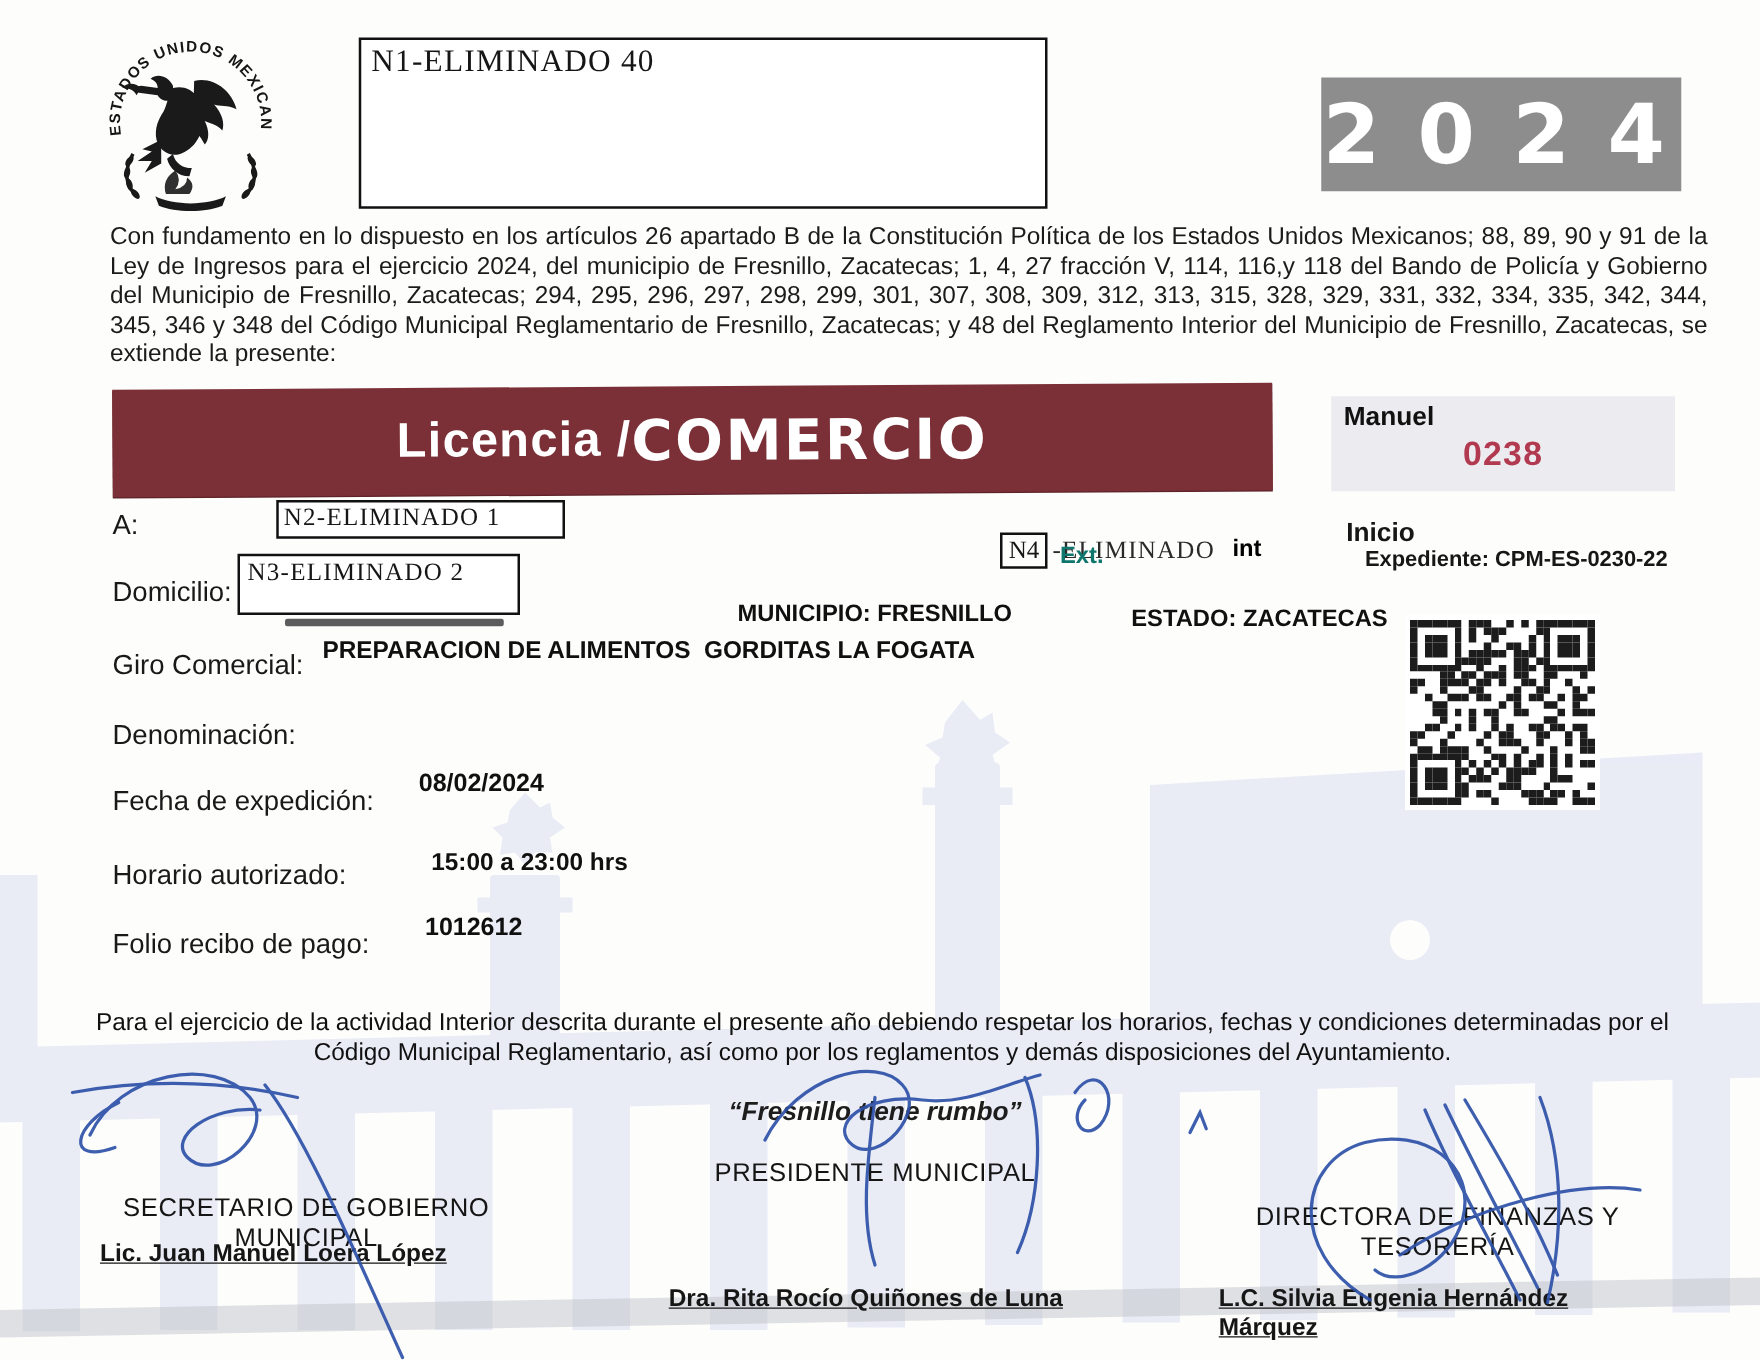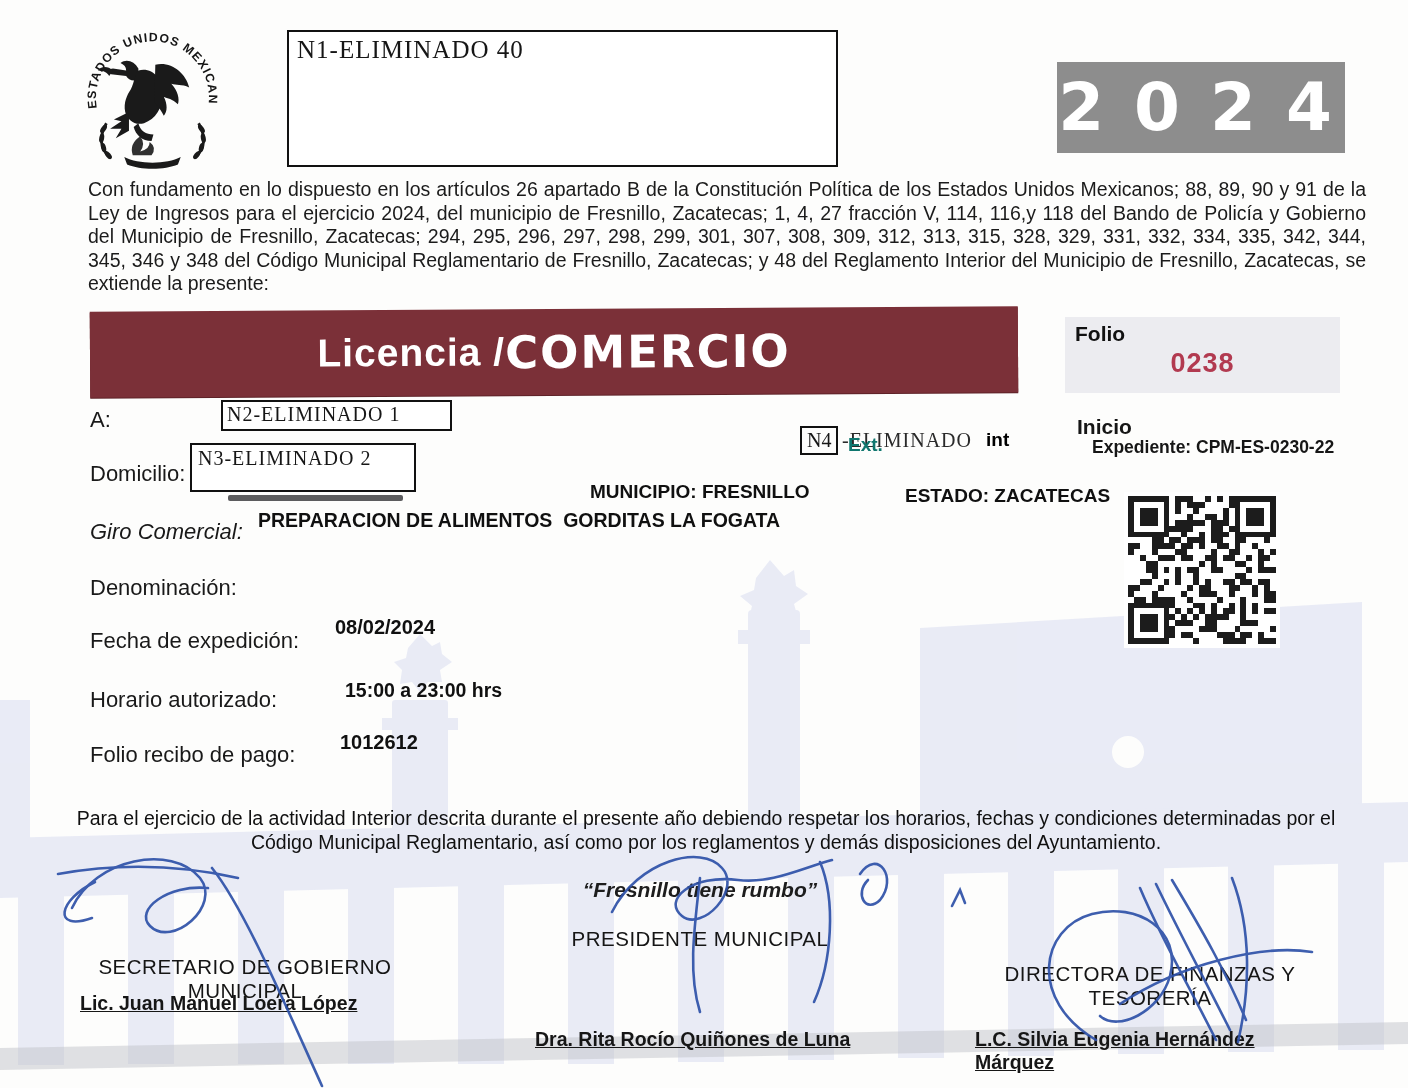--- a/index.html
+++ b/index.html
@@ -75,21 +75,21 @@
   .dom-box {
     left:190px; top:443px; width:226px; height:49px;
     border:2px solid #111; background:#fff;
     font-size:20px; padding:2px 6px; letter-spacing:1px;
   }
   .dom-smudge { left:228px; top:495px; width:175px; height:6px; background:#26262a; opacity:.75; border-radius:2px; }
 
   .municipio { left:590px; top:481px; font-size:19px; }
   .estado    { left:905px; top:485px; font-size:19px; }
 
-  .giro-label { left:90px; top:519px;font-style:italic; }
+  .giro-label { left:90px; top:519px; }
   .giro-value { left:258px; top:509px; }
 
   .denom-label { left:90px; top:575px; }
 
   .fecha-label { left:90px; top:628px; }
   .fecha-value { left:335px; top:616px; font-size:20px; }
   .hor-label   { left:90px; top:687px; }
   .hor-value   { left:345px; top:679px; }
   .fp-label    { left:90px; top:742px; }
   .fp-value    { left:340px; top:731px; font-size:20px; }
@@ -202,21 +202,21 @@
   <div class="abs year-badge">2024</div>
 
   <div class="abs legal">Con fundamento en lo dispuesto en los artículos 26 apartado B de la Constitución Política de los Estados Unidos Mexicanos; 88, 89, 90 y 91 de la Ley de Ingresos para el ejercicio 2024, del municipio de Fresnillo, Zacatecas; 1, 4, 27 fracción V, 114, 116,y 118 del Bando de Policía y Gobierno del Municipio de Fresnillo, Zacatecas; 294, 295, 296, 297, 298, 299, 301, 307, 308, 309, 312, 313, 315, 328, 329, 331, 332, 334, 335, 342, 344, 345, 346 y 348 del Código Municipal Reglamentario de Fresnillo, Zacatecas; y 48 del Reglamento Interior del Municipio de Fresnillo, Zacatecas, se extiende la presente:</div>
 
   <div class="abs banner">
     <span class="prefix">Licencia /</span>
     <span class="type">COMERCIO</span>
   </div>
 
   <div class="abs folio-panel">
-    <div class="folio-label">Folio</div>
+    <div class="folio-label">Manuel</div>
     <div class="folio-value bold">0238</div>
   </div>
   <div class="abs inicio-label">Inicio</div>
   <div class="abs expediente">Expediente: CPM-ES-0230-22</div>
 
   <div class="abs label a-label">A:</div>
   <div class="abs a-box mono">N2-ELIMINADO 1</div>
 
   <div class="abs ext-group">
     <span class="n4 mono">N4</span>

